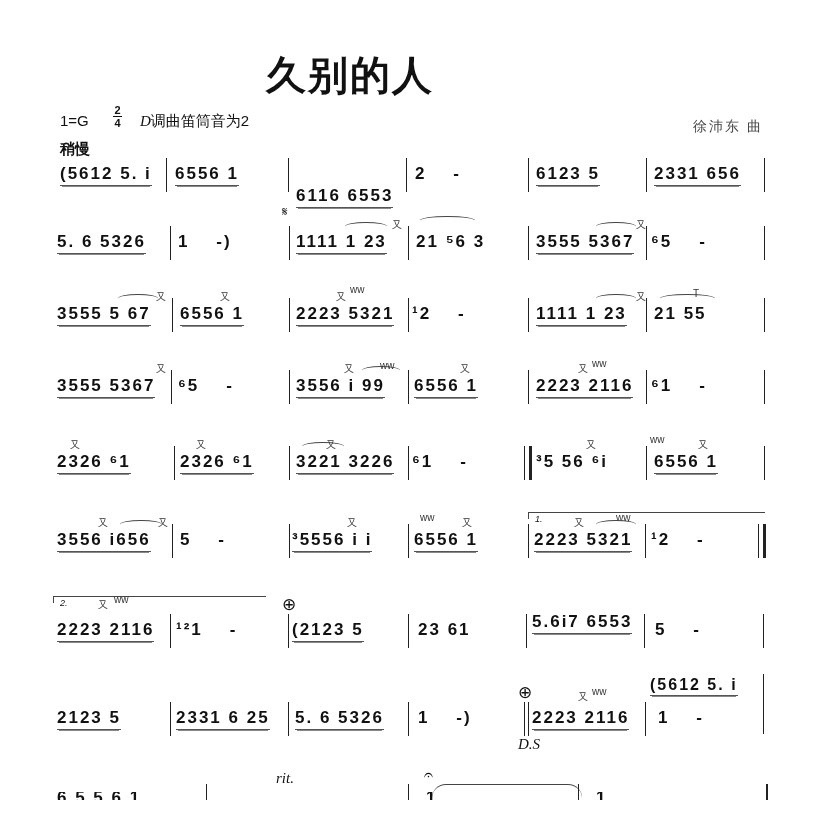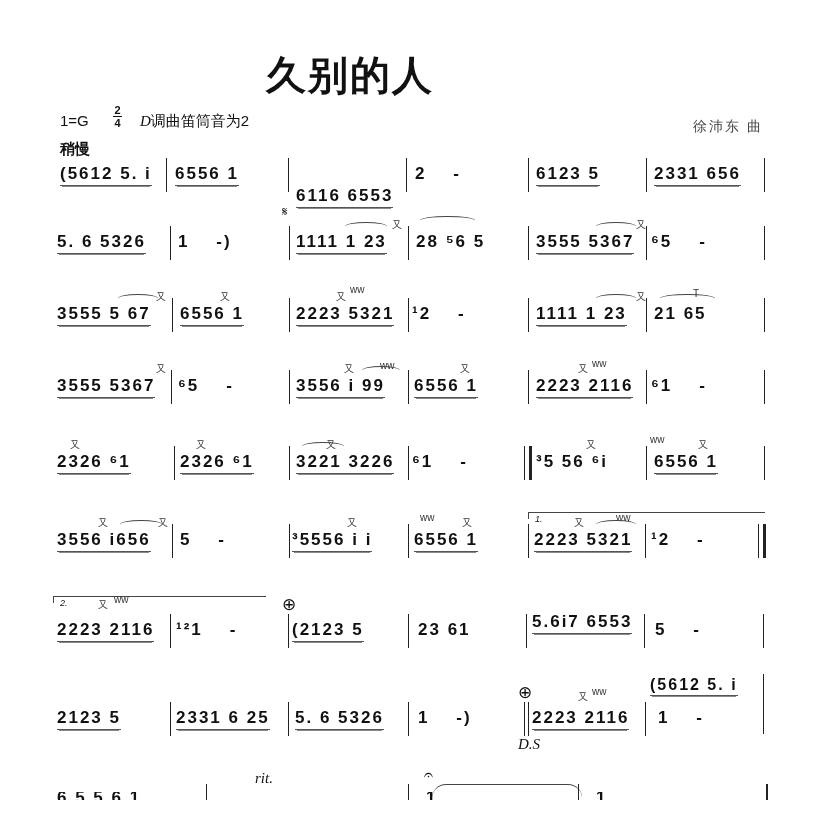--- a/index.html
+++ b/index.html
@@ -59,21 +59,21 @@
   <div class="mark" style="left:282px;top:-22px;">𝄋</div>
   <div class="seg u" style="left:57px;top:6px;">5. 6 5326</div>
   <div class="bar" style="left:170px;top:0;"></div>
   <div class="seg" style="left:178px;top:6px;">1    -)</div>
   <div class="bar" style="left:289px;top:0;"></div>
   <div class="slur" style="left:345px;top:-4px;width:42px;"></div>
   <div class="orn" style="left:392px;top:-8px;">又</div>
   <div class="seg u" style="left:296px;top:6px;">1111 1 23</div>
   <div class="bar" style="left:408px;top:0;"></div>
   <div class="slur" style="left:420px;top:-10px;width:55px;"></div>
-  <div class="seg" style="left:416px;top:6px;">28 ⁵6 5</div>
+  <div class="seg" style="left:416px;top:6px;">21 ⁵6 3</div>
   <div class="bar" style="left:528px;top:0;"></div>
   <div class="slur" style="left:596px;top:-4px;width:40px;"></div>
   <div class="orn" style="left:636px;top:-8px;">又</div>
   <div class="seg u" style="left:536px;top:6px;">3555 5367</div>
   <div class="bar" style="left:646px;top:0;"></div>
   <div class="seg" style="left:651px;top:6px;">⁶5    -</div>
   <div class="bar" style="left:764px;top:0;"></div>
 </div>
 
 <div class="line" style="top:298px;">
@@ -89,21 +89,21 @@
   <div class="seg u" style="left:296px;top:6px;">2223 5321</div>
   <div class="bar" style="left:408px;top:0;"></div>
   <div class="seg" style="left:412px;top:6px;">¹2    -</div>
   <div class="bar" style="left:528px;top:0;"></div>
   <div class="slur" style="left:596px;top:-4px;width:40px;"></div>
   <div class="orn" style="left:636px;top:-8px;">又</div>
   <div class="seg u" style="left:536px;top:6px;">1111 1 23</div>
   <div class="bar" style="left:646px;top:0;"></div>
   <div class="slur" style="left:660px;top:-4px;width:55px;"></div>
   <div class="orn" style="left:693px;top:-10px;">T</div>
-  <div class="seg" style="left:654px;top:6px;">21 65</div>
+  <div class="seg" style="left:654px;top:6px;">21 55</div>
   <div class="bar" style="left:764px;top:0;"></div>
 </div>
 
 <div class="line" style="top:370px;">
   <div class="orn" style="left:156px;top:-8px;">又</div>
   <div class="seg u" style="left:57px;top:6px;">3555 5367</div>
   <div class="bar" style="left:171px;top:0;"></div>
   <div class="seg" style="left:178px;top:6px;">⁶5    -</div>
   <div class="bar" style="left:289px;top:0;"></div>
   <div class="orn" style="left:344px;top:-8px;">又</div>
@@ -204,21 +204,21 @@
   <div class="orn" style="left:592px;top:-14px;">ᴡᴡ</div>
   <div class="seg u" style="left:532px;top:8px;">2223 2116</div>
   <div class="mark italic" style="left:518px;top:36px;font-size:15px;">D.S</div>
   <div class="bar" style="left:645px;top:2px;"></div>
   <div class="seg u" style="left:650px;top:-24px;font-size:16px;">(5612 5. i</div>
   <div class="seg" style="left:658px;top:8px;">1    -</div>
   <div class="bar" style="left:763px;top:-26px;height:60px;"></div>
 </div>
 
 <div class="line" style="top:770px;height:68px;overflow:hidden;">
-  <div class="mark italic" style="left:255px;top:0px;font-size:15px;">rit.</div>
+  <div class="mark italic" style="left:276px;top:0px;font-size:15px;">rit.</div>
   <div class="mark" style="left:424px;top:-4px;font-size:16px;">𝄐</div>
   <div class="slur" style="left:432px;top:14px;width:150px;height:14px;border-radius:14px 14px 0 0;"></div>
   <div style="position:absolute;left:0;top:22px;width:743px;height:8px;overflow:hidden;">
     <div class="seg" style="left:57px;top:-4px;">6 5 5 6 1</div>
     <div class="seg" style="left:426px;top:-4px;">1</div>
     <div class="seg" style="left:596px;top:-4px;">1</div>
   </div>
   <div class="bar" style="left:206px;top:14px;height:16px;"></div>
   <div class="bar" style="left:408px;top:14px;height:16px;"></div>
   <div class="bar" style="left:578px;top:14px;height:16px;"></div>

